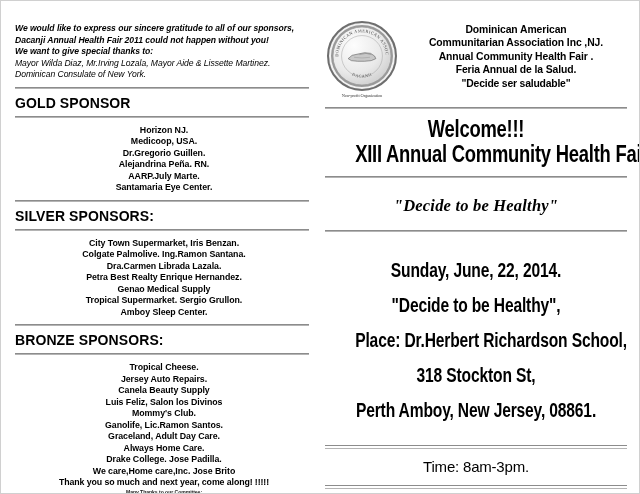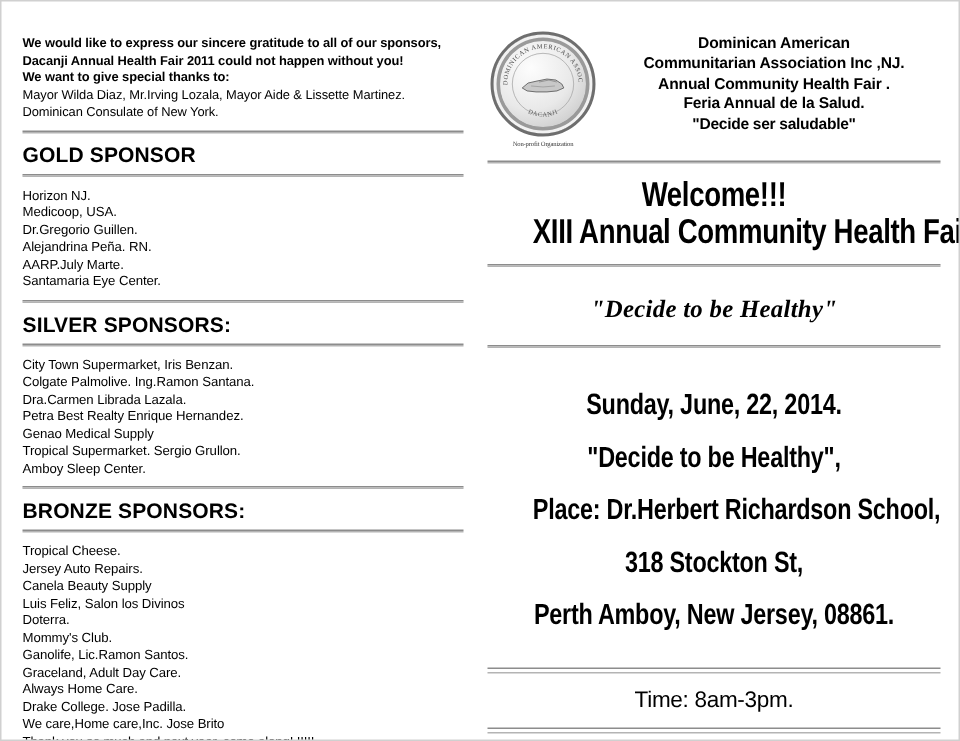--- a/index.html
+++ b/index.html
@@ -32,20 +32,21 @@
     width: 322px;
     box-sizing: border-box;
     padding: 22px 8px 4px 14px;
     display: flex;
     flex-direction: column;
   }
   .intro {
     font-size: 8.6px;
     line-height: 11.6px;
     letter-spacing: -0.05px;
+    font-style: italic;
   }
   .intro .bold-line {
     font-weight: bold;
   }
   .intro .plain-line {
     font-weight: normal;
   }
   .rule {
     border: 0;
     border-top: 1.6px solid #8c8c8c;
@@ -58,24 +59,25 @@
     margin-top: 5px;
   }
   .section-head {
     font-size: 14px;
     font-weight: bold;
     letter-spacing: 0.1px;
     margin: 1px 0 0 0;
   }
   .sponsor-list {
     font-size: 8.8px;
-    font-weight: normal;
+    font-weight: bold;
     line-height: 11.5px;
     letter-spacing: -0.05px;
     margin: 2px 0 0 0;
+    text-align: center;
   }
   .sponsor-list .thanks-line {
     letter-spacing: -0.1px;
   }
 
   
   .credits {
     margin-top: auto;
     padding-bottom: 16px;
     text-align: center;
@@ -255,21 +257,20 @@
 
       <div class="section-head">BRONZE SPONSORS:</div>
 
       <hr class="rule tight-top">
 
       <div class="sponsor-list">
         <div>Tropical Cheese.</div>
         <div>Jersey Auto Repairs.</div>
         <div>Canela Beauty Supply</div>
         <div>Luis Feliz, Salon los Divinos</div>
-        <div>Doterra.</div>
         <div>Mommy's Club.</div>
         <div>Ganolife, Lic.Ramon Santos.</div>
         <div>Graceland, Adult Day Care.</div>
         <div>Always Home Care.</div>
         <div>Drake College. Jose Padilla.</div>
         <div>We care,Home care,Inc. Jose Brito</div>
         <div class="thanks-line">Thank you so much and next year, come along! !!!!!</div>
       </div>
 
       <div class="spacer-flex"></div>

